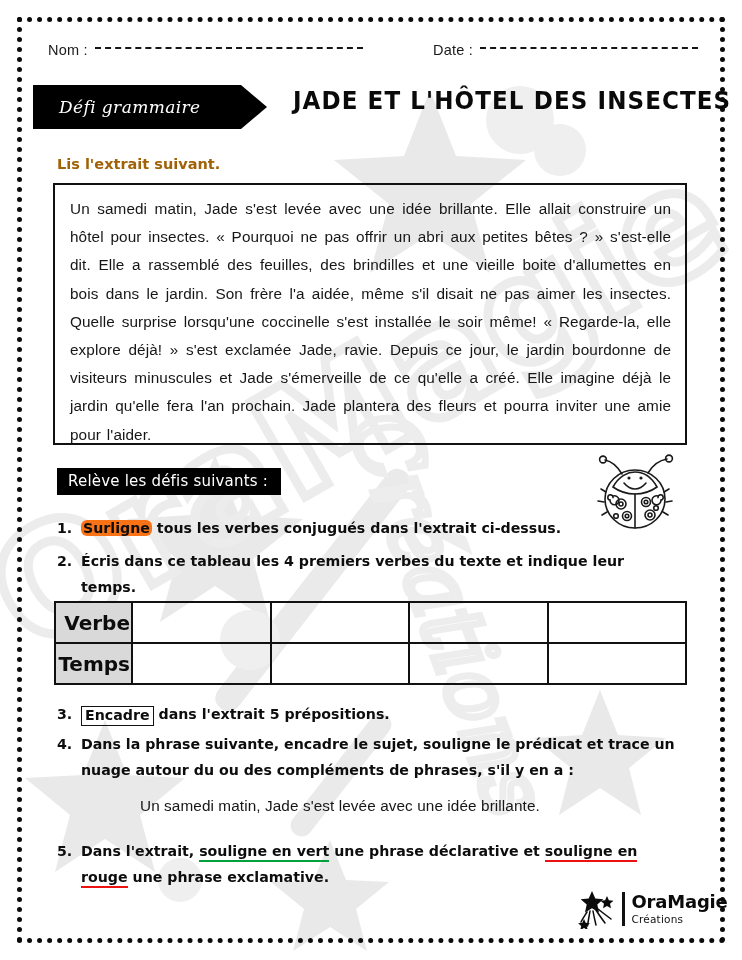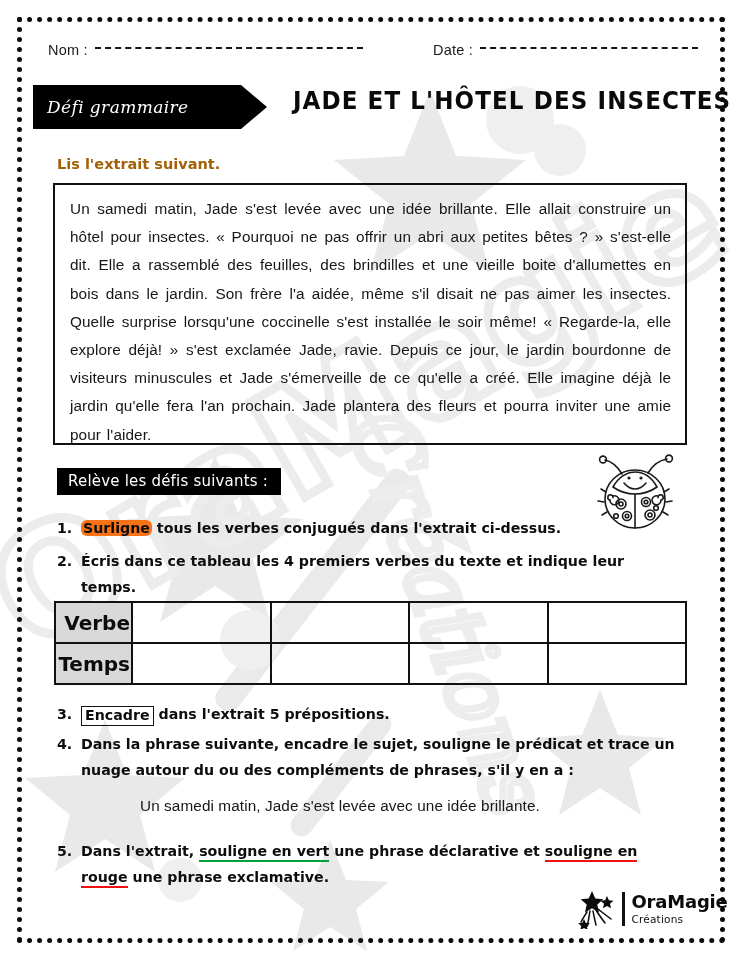--- a/index.html
+++ b/index.html
@@ -78,21 +78,21 @@
     width: 690px; height: 44px;
   }
   .banner {
     position: absolute;
     left: 0; top: 0;
     width: 208px; height: 44px;
     background: #000000;
     color: #ffffff;
     display: flex;
     align-items: center;
-    padding-left: 14px;
+    padding-left: 26px;
   }
   .banner-arrow {
     position: absolute;
     left: 208px; top: 0;
     width: 0; height: 0;
     border-top: 22px solid transparent;
     border-bottom: 22px solid transparent;
     border-left: 26px solid #000000;
   }
   .banner-text {

